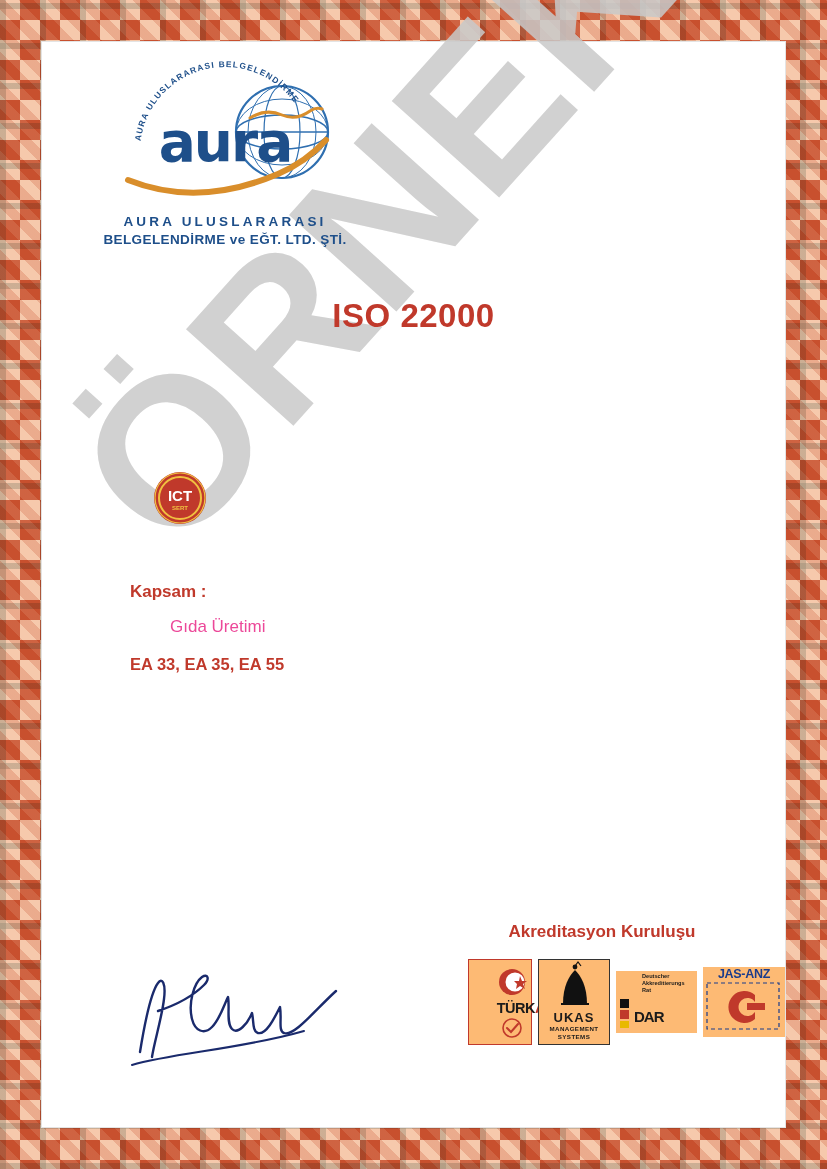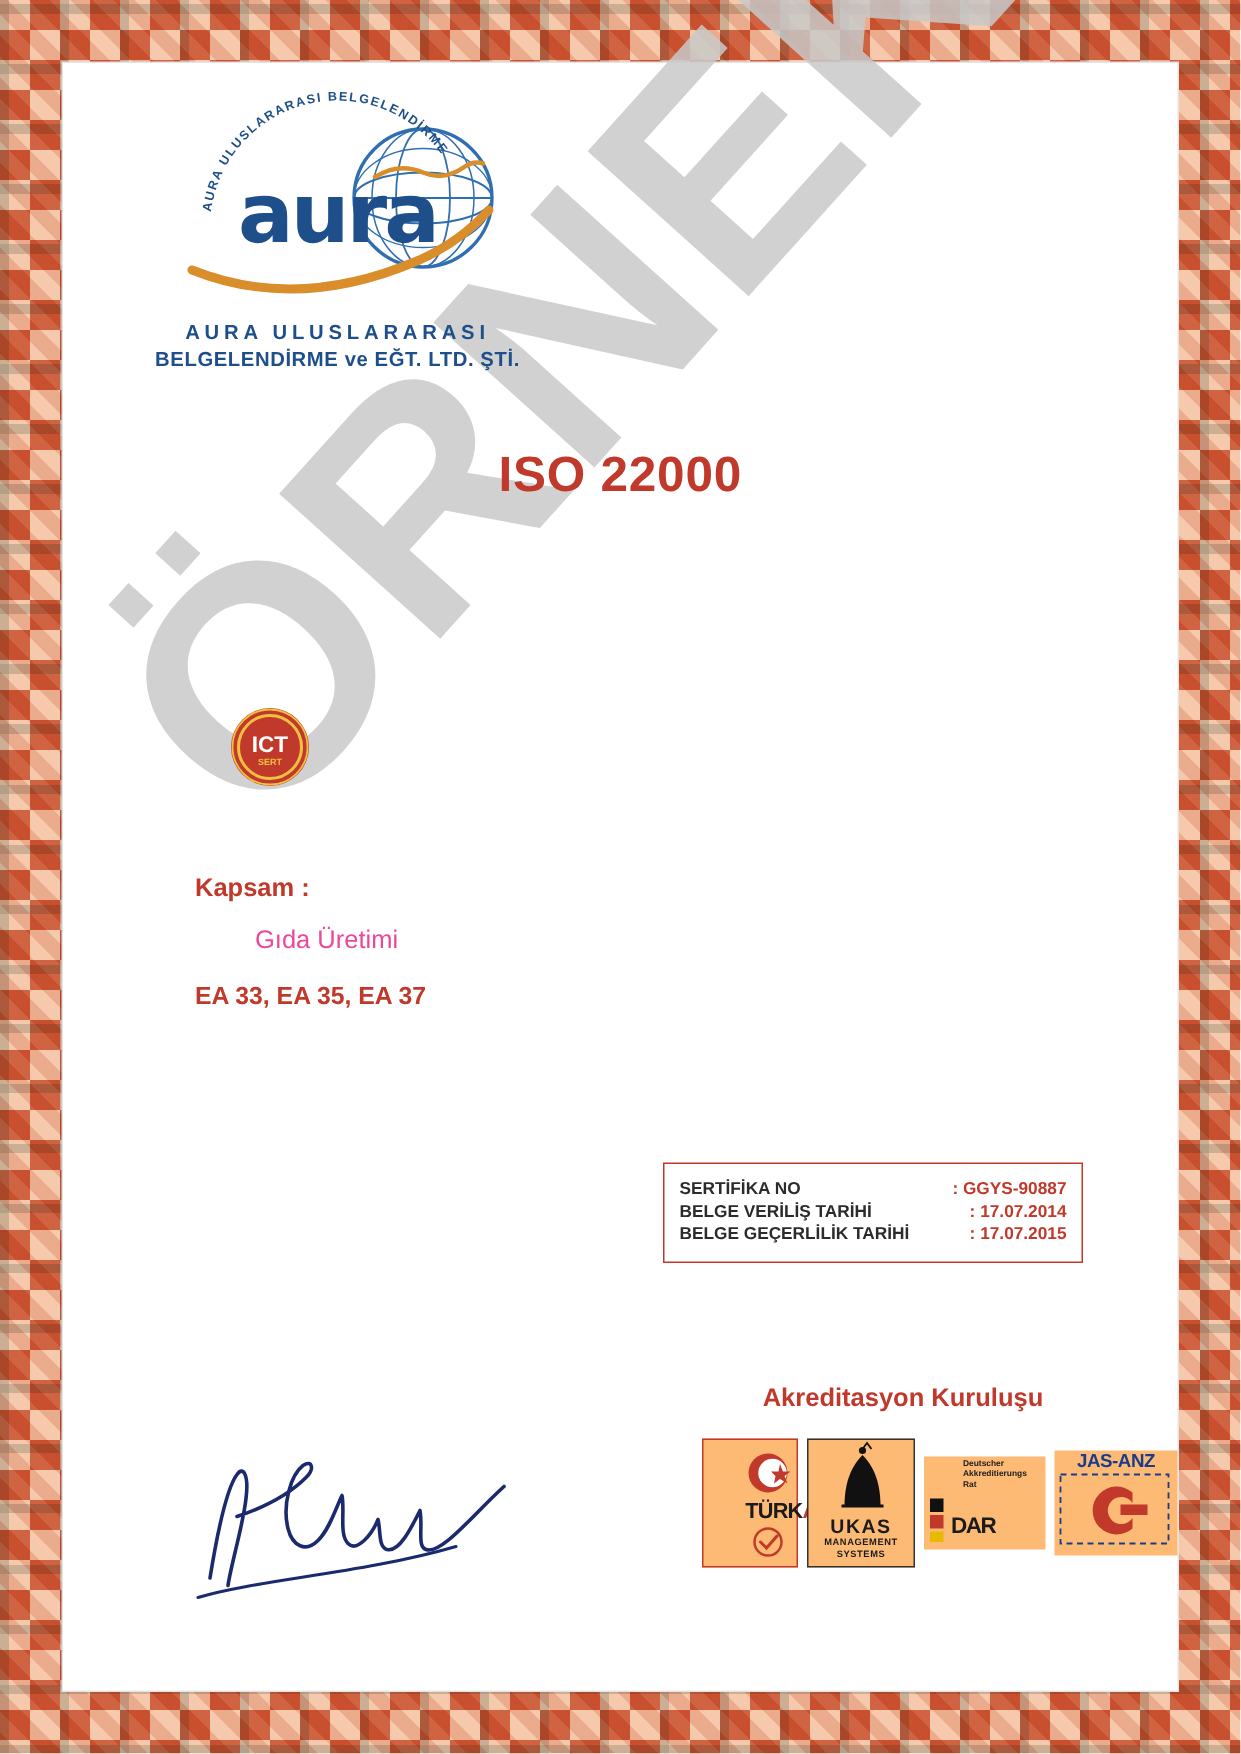--- a/index.html
+++ b/index.html
@@ -394,36 +394,22 @@
           <circle cx="28" cy="28" r="21" fill="#c0392b" stroke="#f0c040" stroke-width="2"></circle>
           <circle cx="28" cy="28" r="25" fill="none" stroke="#f0c040" stroke-width="1.2"></circle>
           <text x="28" y="31" text-anchor="middle" font-family="Liberation Sans, sans-serif" font-size="15" font-weight="bold" fill="#ffffff">ICT</text>
           <text x="28" y="40" text-anchor="middle" font-family="Liberation Sans, sans-serif" font-size="6" font-weight="bold" fill="#f0c040">SERT</text>
         </svg>
       </div>
     </div>
 
     <div class="scope-label">Kapsam :</div>
     <div class="scope-value">Gıda Üretimi</div>
-    <div class="ea-codes">EA 33, EA 35, EA 37</div>
-
-    <div class="info-box">
-      <div class="info-row r1">
-        <span class="info-key">SERTİFİKA NO</span>
-        <span class="info-val">: GGYS-90887</span>
-      </div>
-      <div class="info-row r2">
-        <span class="info-key">BELGE VERİLİŞ TARİHİ</span>
-        <span class="info-val">: 17.07.2014</span>
-      </div>
-      <div class="info-row r3">
-        <span class="info-key">BELGE GEÇERLİLİK TARİHİ</span>
-        <span class="info-val">: 17.07.2015</span>
-      </div>
-    </div>
+    <div class="ea-codes">EA 33, EA 35, EA 55</div>
+
 
     <div class="sig-mark">
       <svg viewBox="0 0 230 120" width="230" height="120">
         <path d="M18,95 C24,58 30,34 36,26 C40,20 44,26 42,42 C40,60 32,86 30,100
                  M36,54 C54,48 70,40 82,28 C88,22 86,16 80,20 C72,26 66,46 70,62 C73,74 82,78 90,70 C98,62 102,48 106,40
                  C108,50 104,66 110,72 C116,78 126,66 130,56 C132,64 130,74 136,76 C144,78 152,62 158,50
                  C160,62 156,74 162,76 C172,80 194,52 214,34" fill="none" stroke="#1a2a6c" stroke-width="2.4" stroke-linecap="round" stroke-linejoin="round"></path>
         <path d="M10,108 C50,96 120,92 182,74" fill="none" stroke="#1a2a6c" stroke-width="2" stroke-linecap="round"></path>
       </svg>
     </div>

